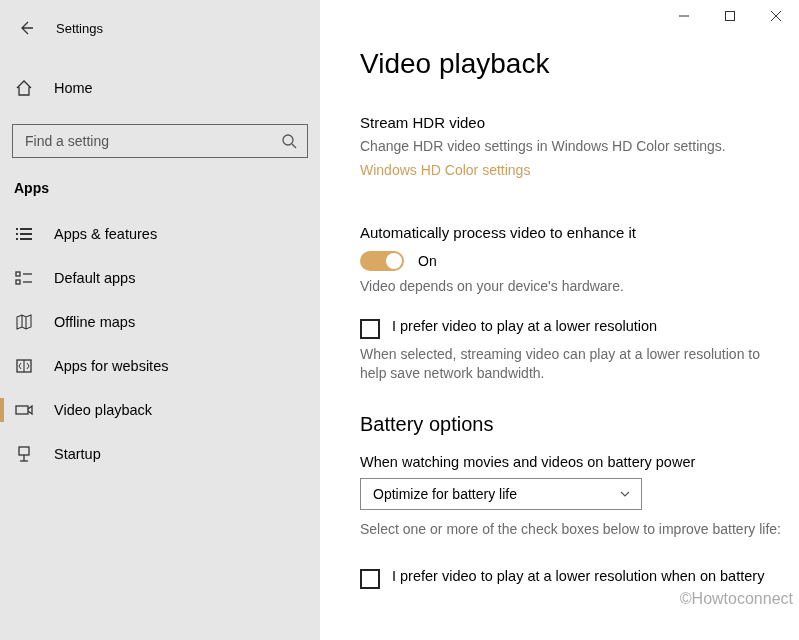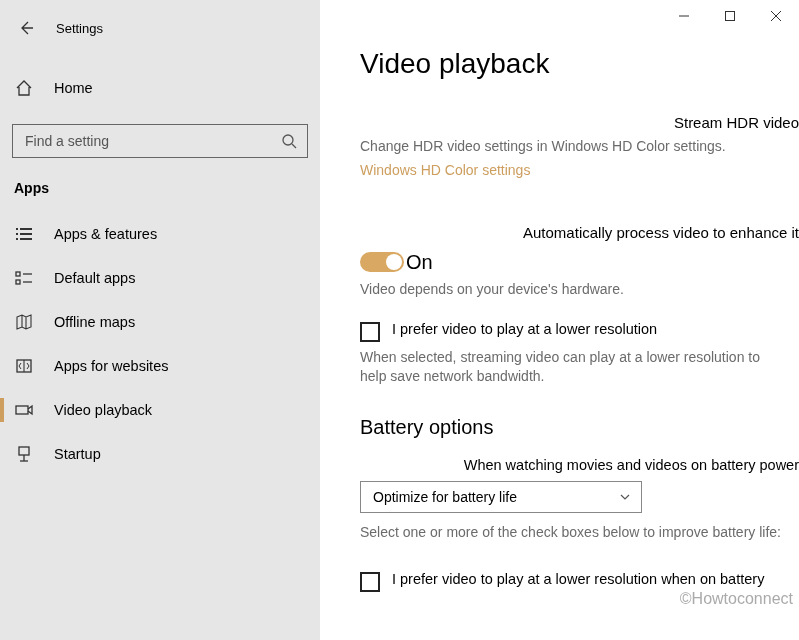--- a/index.html
+++ b/index.html
@@ -110,21 +110,20 @@
   
   h1 {
     font-size: 28px;
     font-weight: 400;
     margin: 0 0 34px 0;
   }
   .sub-h {
     font-size: 15px;
     margin: 0 0 6px 0;
     font-weight: 400;
-    text-align: right;
   }
   .desc {
     color: var(--text-secondary);
     font-size: 14px;
     margin: 0 0 6px 0;
     max-width: 420px;
     line-height: 1.35;
   }
   .link {
     color: var(--accent);
@@ -146,21 +145,21 @@
     background: var(--toggle-on);
     position: relative;
   }
   .toggle-thumb {
     position:absolute;
     right:2px; top:2px;
     width:16px; height:16px;
     border-radius:50%;
     background:#fff;
   }
-  .toggle-label { margin-left: 2px; font-size: 20px; }
+  .toggle-label { margin-left: 14px; font-size: 14px; }
   .checkbox-row {
     display: flex;
     align-items: flex-start;
     margin: 6px 0 6px 0;
   }
   .checkbox {
     width: 20px; height: 20px;
     border: 2px solid #222;
     flex-shrink: 0;
     margin-top: 1px;

